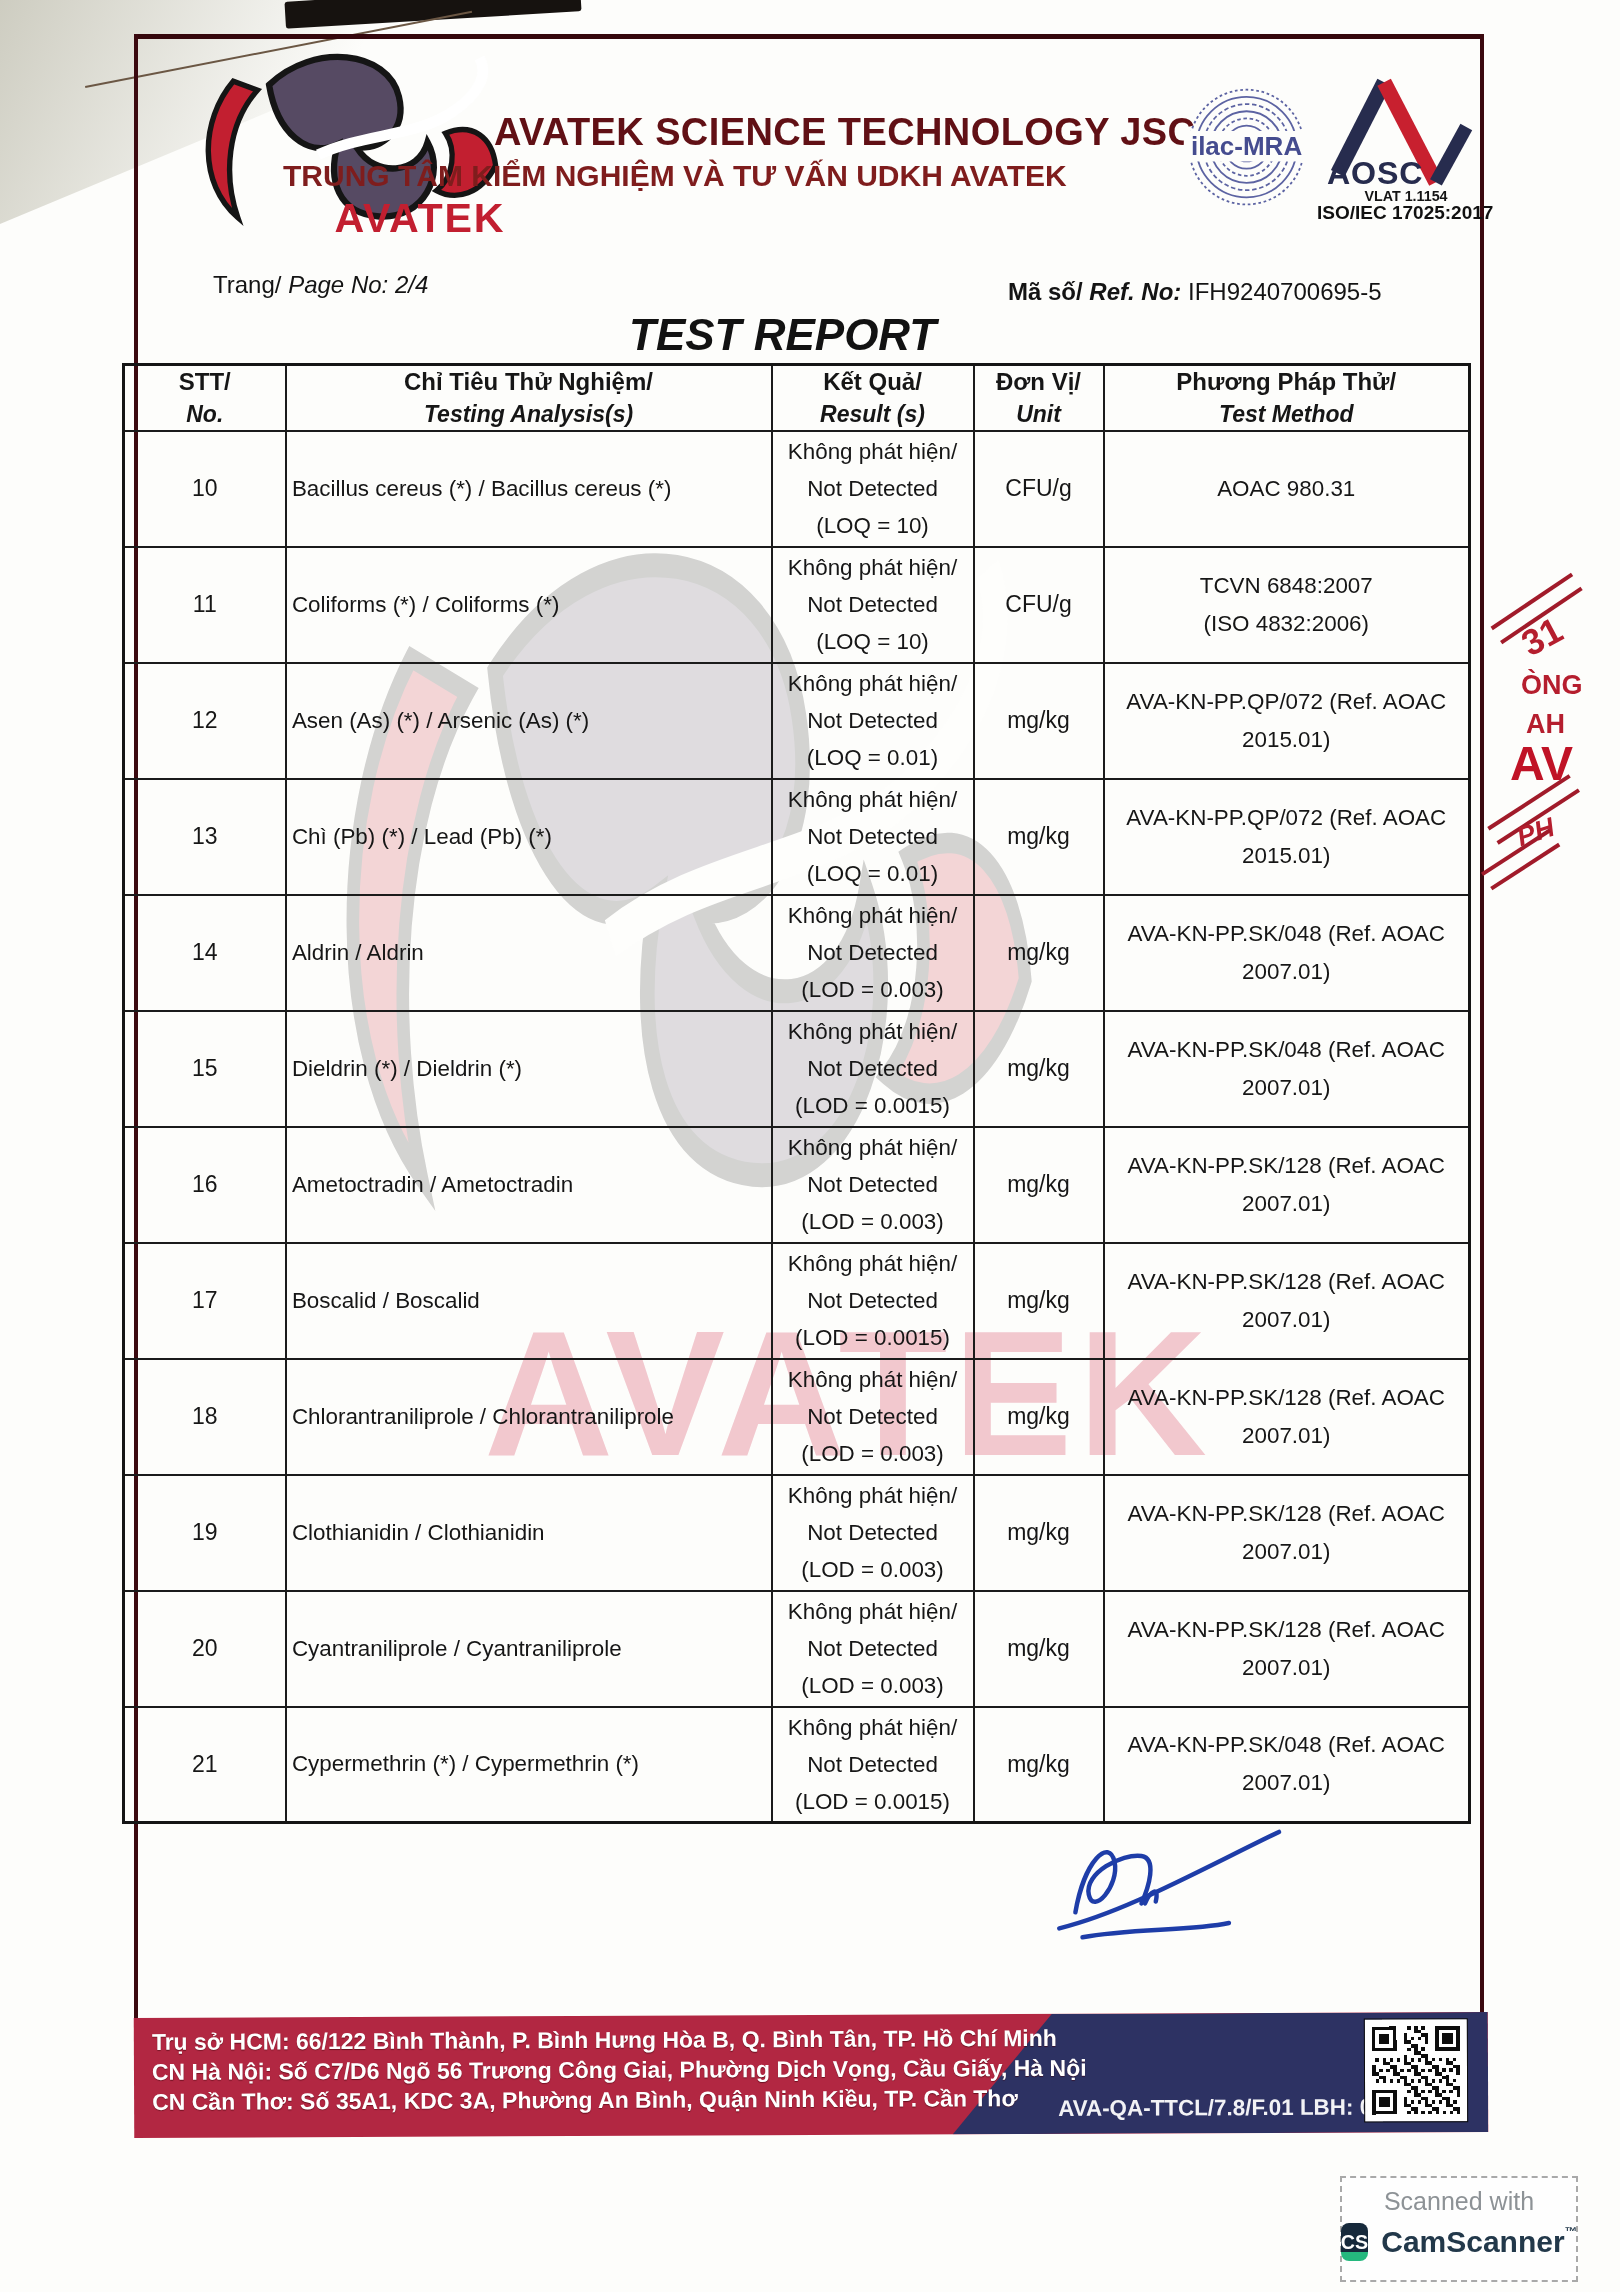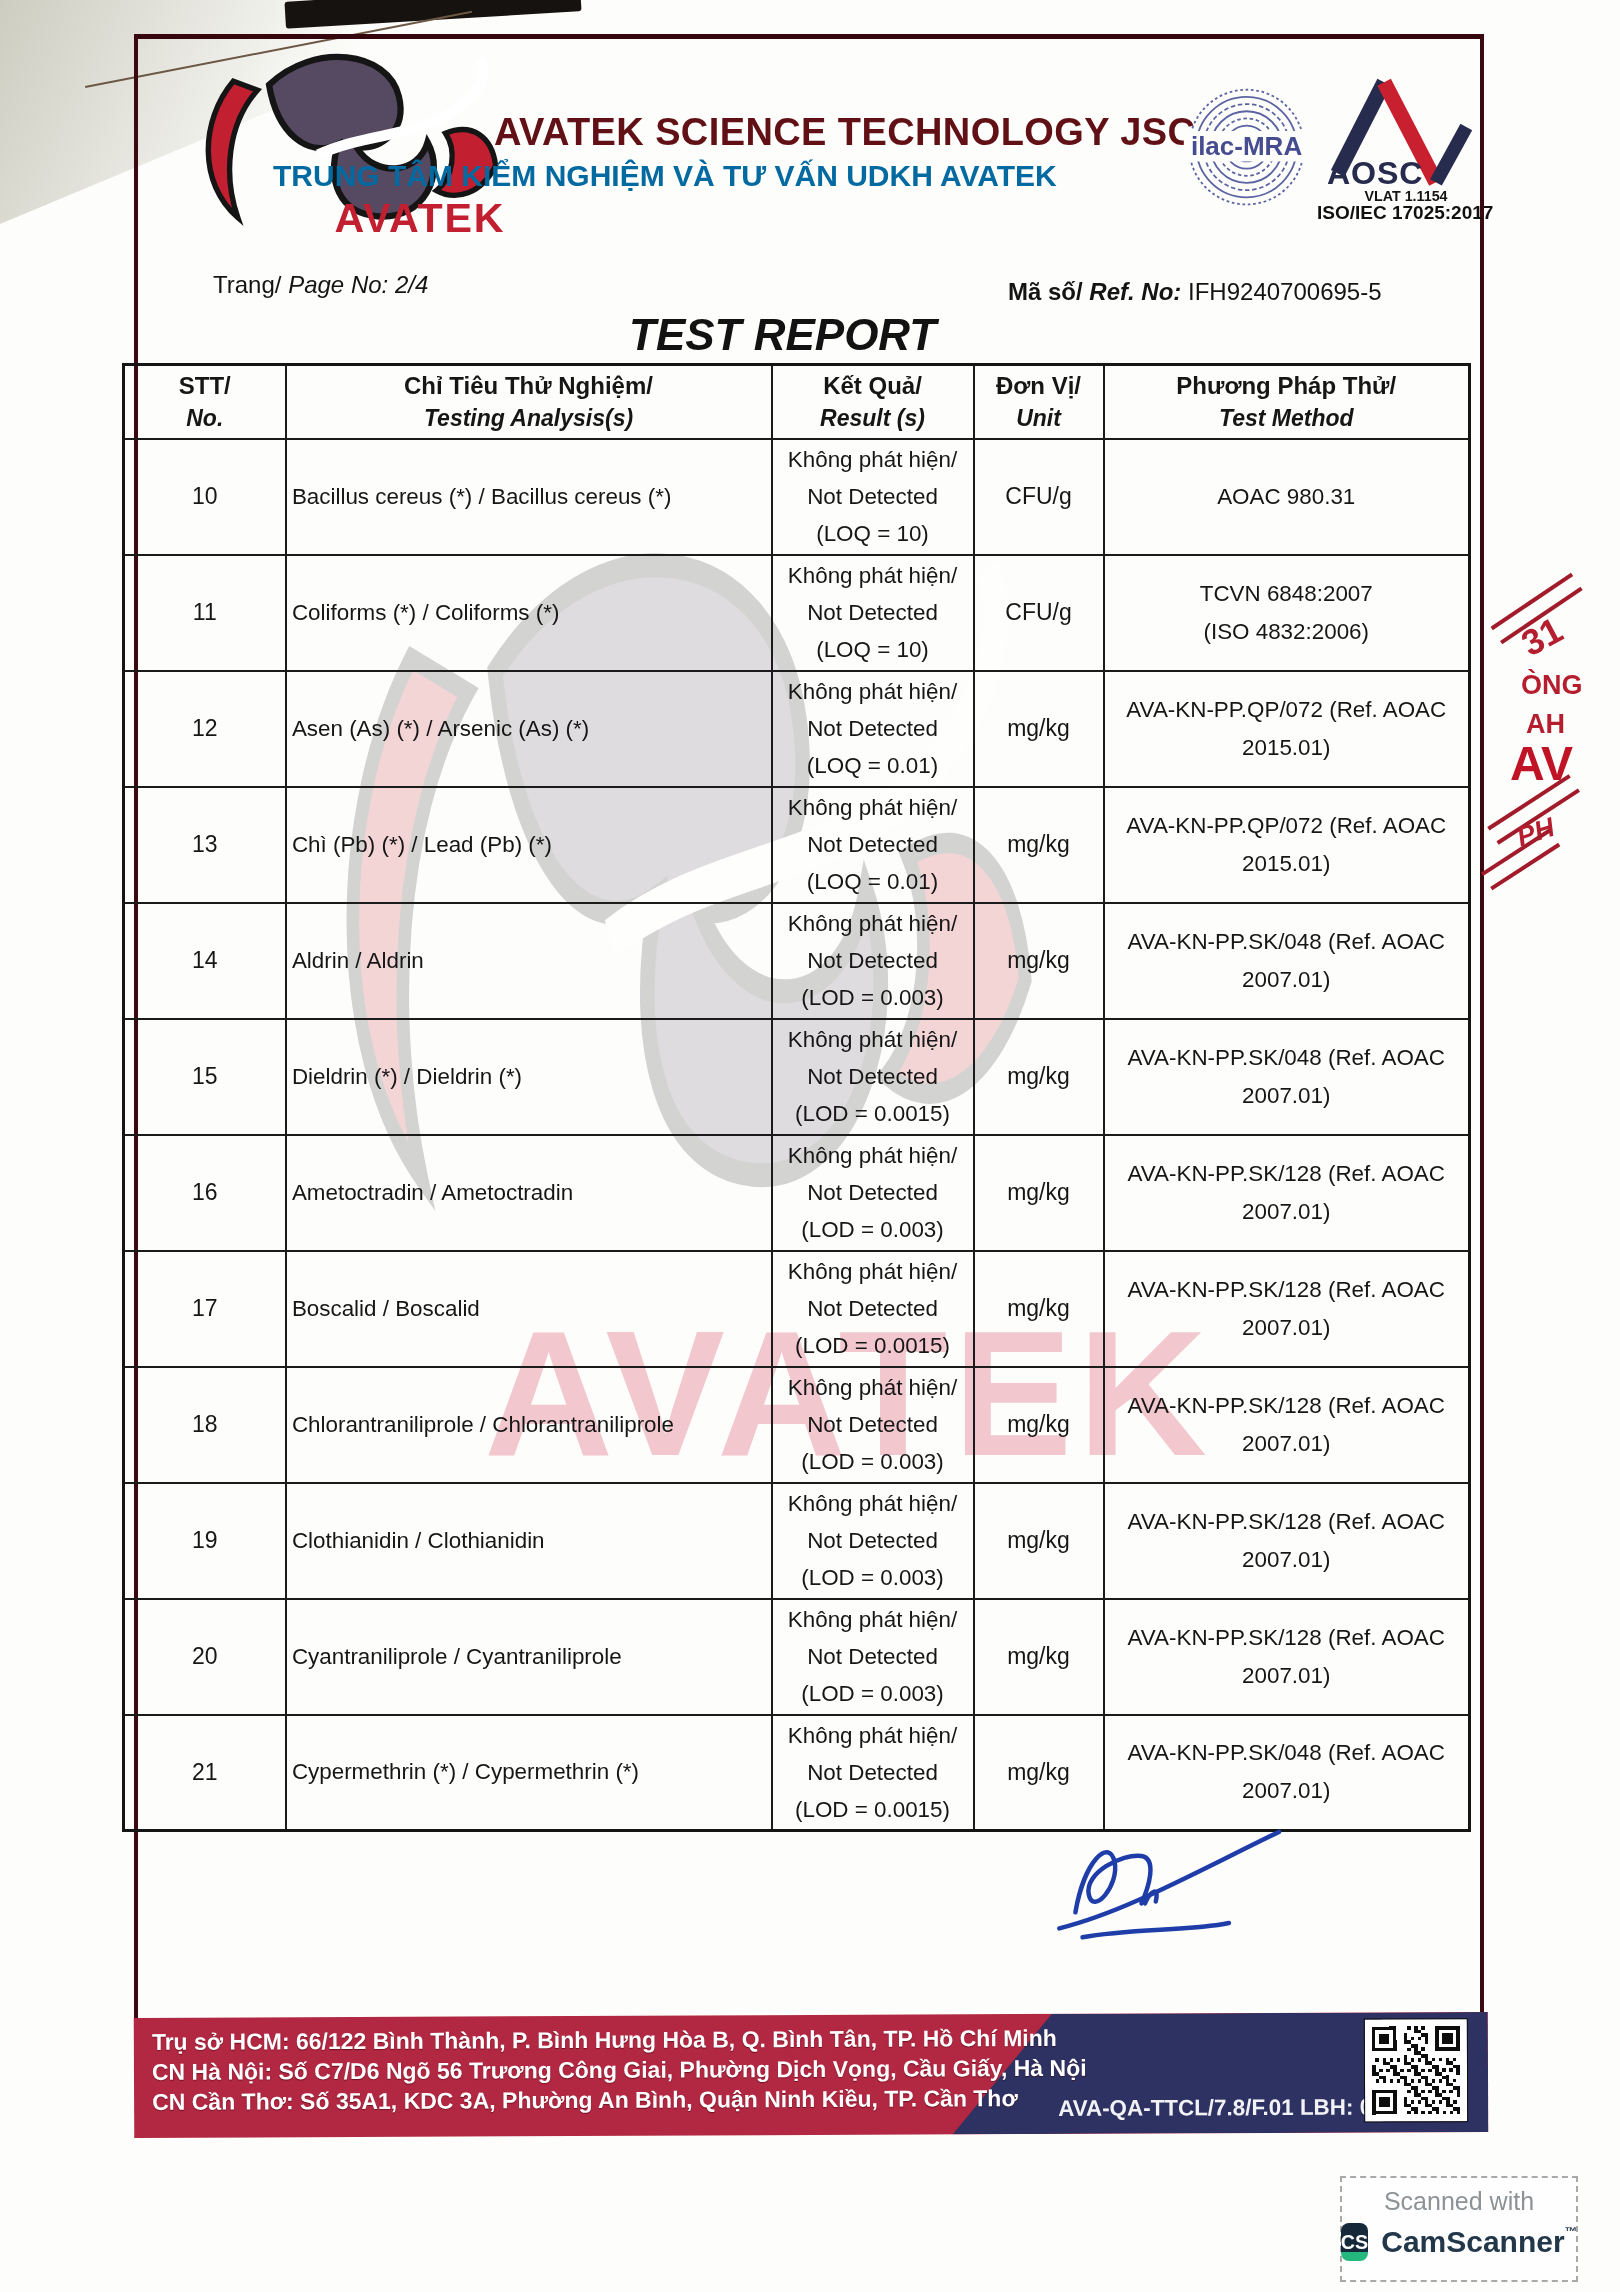--- a/index.html
+++ b/index.html
@@ -16,41 +16,41 @@
     transform:rotate(-3.4deg);border-radius:2.7px;}
   .scratch{position:absolute;left:85px;top:7.2px;width:394px;height:1.8px;background:#6b5744;
     transform:rotate(-11deg);transform-origin:left top;top:86px;}
   
   .frame-top{position:absolute;left:134px;top:34px;width:1349px;height:4.5px;background:#35070c;}
   .frame-left{position:absolute;left:134px;top:34px;width:3.6px;height:1990px;background:#3b090f;}
   .frame-right{position:absolute;left:1480px;top:34px;width:3.6px;height:1990px;background:#3b090f;}
   
   .logo-svg{position:absolute;left:184px;top:47px;}
   .company-line1{position:absolute;left:494px;top:111px;font-size:38px;font-weight:bold;color:#611015;letter-spacing:0.4px;}
-  .company-line2{position:absolute;left:273px;top:159px;font-size:30px;font-weight:bold;color:#0369a1;}
+  .company-line2{position:absolute;left:283px;top:159px;font-size:30px;font-weight:bold;color:#7f1d1d;}
   .ilac-svg{position:absolute;left:1182px;top:77px;}
   .aosc-svg{position:absolute;left:1325px;top:68px;}
   .iso-text{position:absolute;left:1317px;top:202px;font-size:19px;font-weight:bold;color:#111;}
   .page-no{position:absolute;left:213px;top:271px;font-size:24px;color:#141414;}
   .page-no .it{font-style:italic;}
   .doc-title-vi{position:absolute;left:562px;top:260px;font-size:36px;font-weight:bold;letter-spacing:0.9px;color:#0f0f0f;}
   .doc-title-en{position:absolute;left:629px;top:310px;font-size:44px;font-weight:bold;font-style:italic;color:#121212;}
   .ref-no{position:absolute;left:1008px;top:278px;font-size:24px;color:#141414;}
   .ref-no .b{font-weight:bold;}
   .ref-no .it{font-style:italic;}
   
   .watermark{position:absolute;left:296px;top:528px;z-index:1;opacity:.20;}
   .watermark-text{position:absolute;left:484px;top:1290px;z-index:1;
     font-size:179px;font-weight:bold;letter-spacing:5.4px;color:rgba(224,120,140,.40);}
   
   .tbl-wrap{position:absolute;left:122px;top:363px;width:1347px;z-index:2;}
   table.results{border-collapse:collapse;table-layout:fixed;width:100%;background:transparent;}
   table.results th,table.results td{border:2.7px solid #1b1b1b;padding:0 5.4px;background:transparent;}
   table.results{border:3.6px solid #151515;}
-  thead tr{height:74px;}
+  thead tr{height:66px;}
   tbody tr{height:116px;}
   th .vi{display:block;font-size:24px;font-weight:bold;}
   th .en{display:block;font-size:23px;font-weight:bold;font-style:italic;margin-top:5.4px;}
   thead th{border-bottom-width:4.5px;}
   td.c-no{text-align:center;font-size:23px;}
   td.c-analysis{text-align:left;font-size:22.4px;padding-left:8px;}
   td.c-result{text-align:center;font-size:22.4px;line-height:37px;}
   td.c-unit{text-align:center;font-size:23px;}
   td.c-method{text-align:center;font-size:22.4px;line-height:38px;}
   

